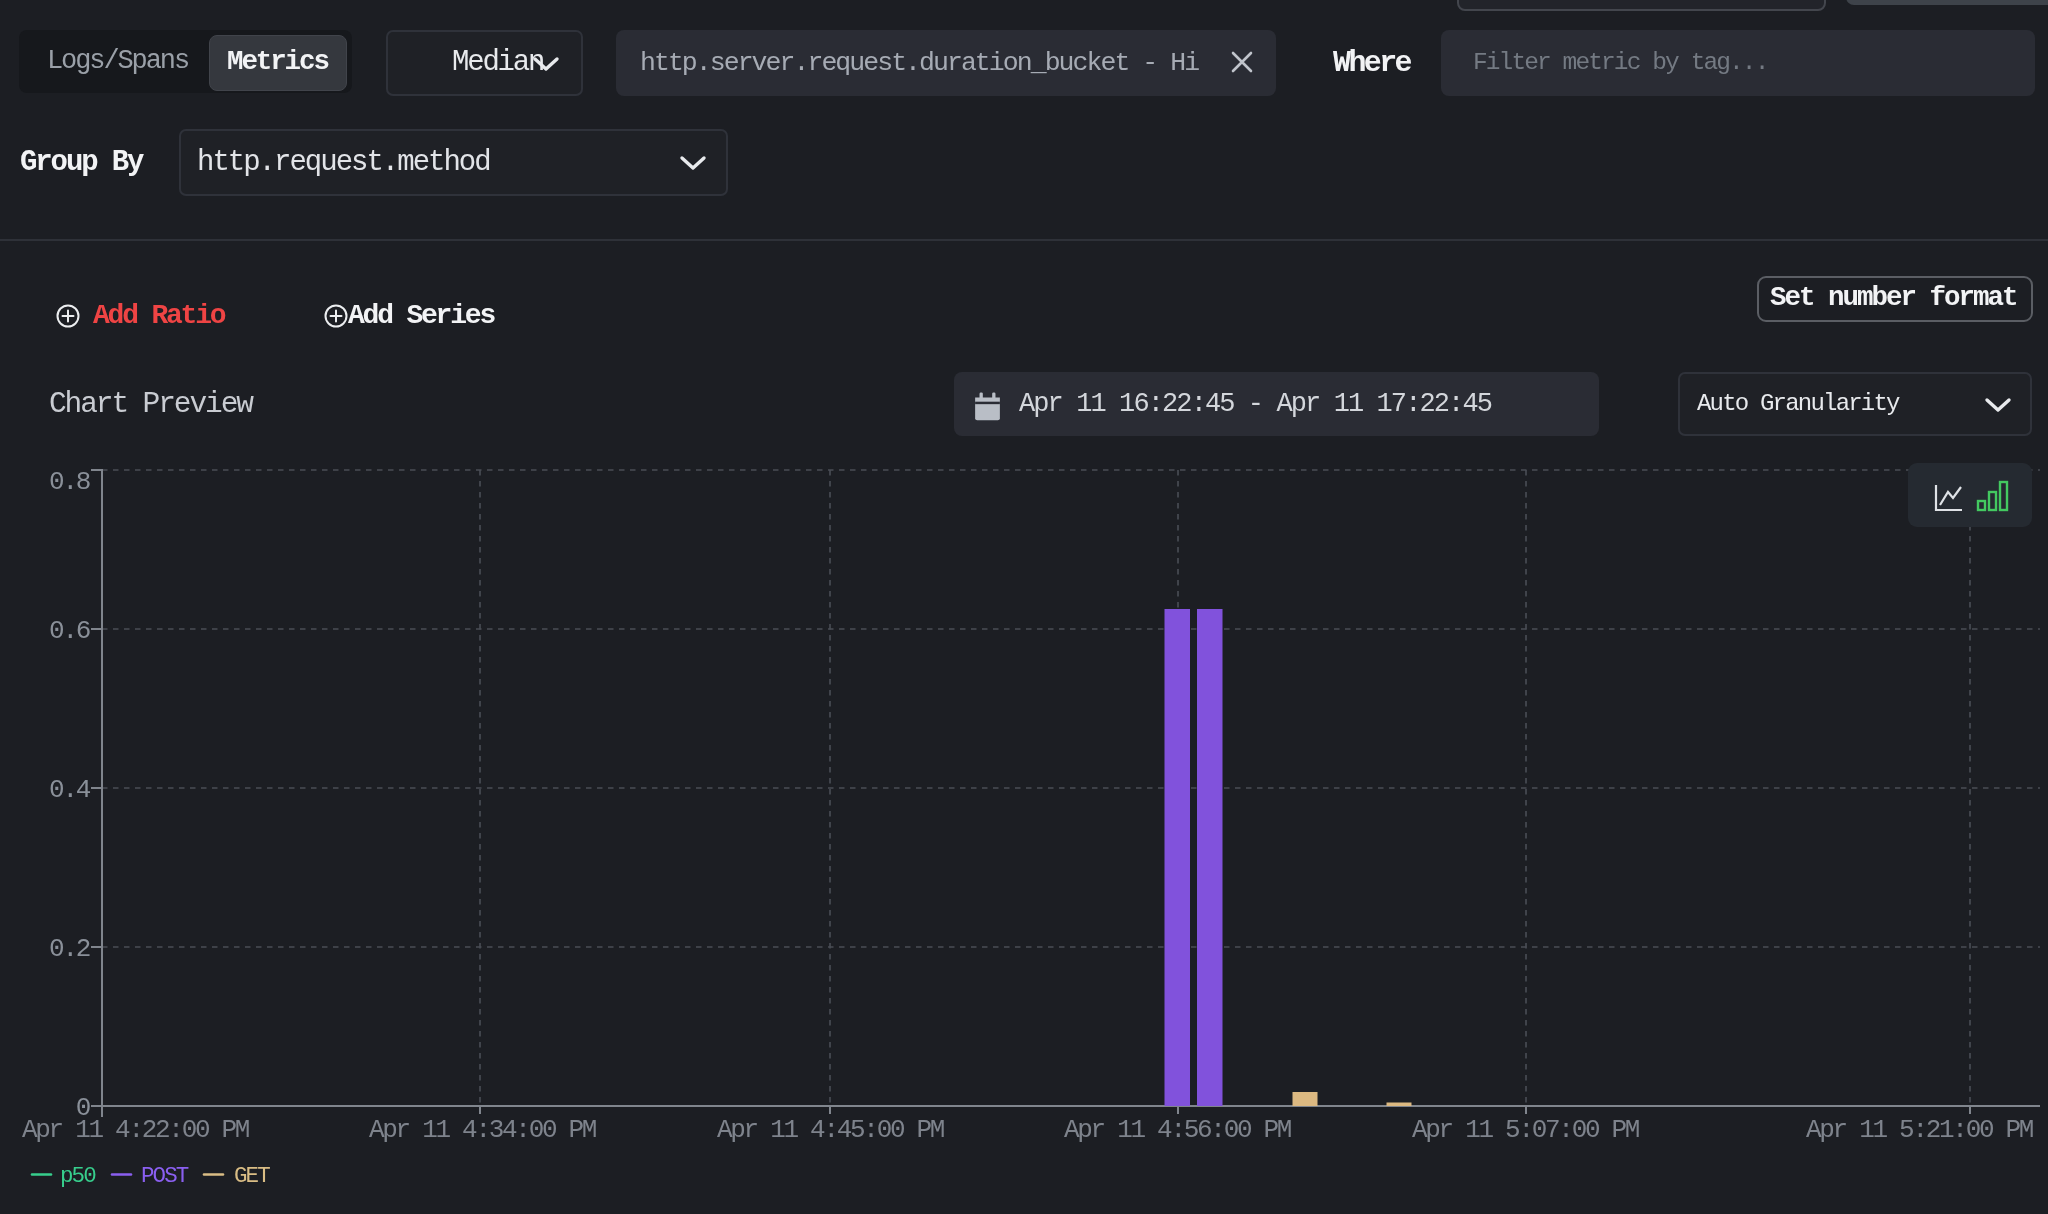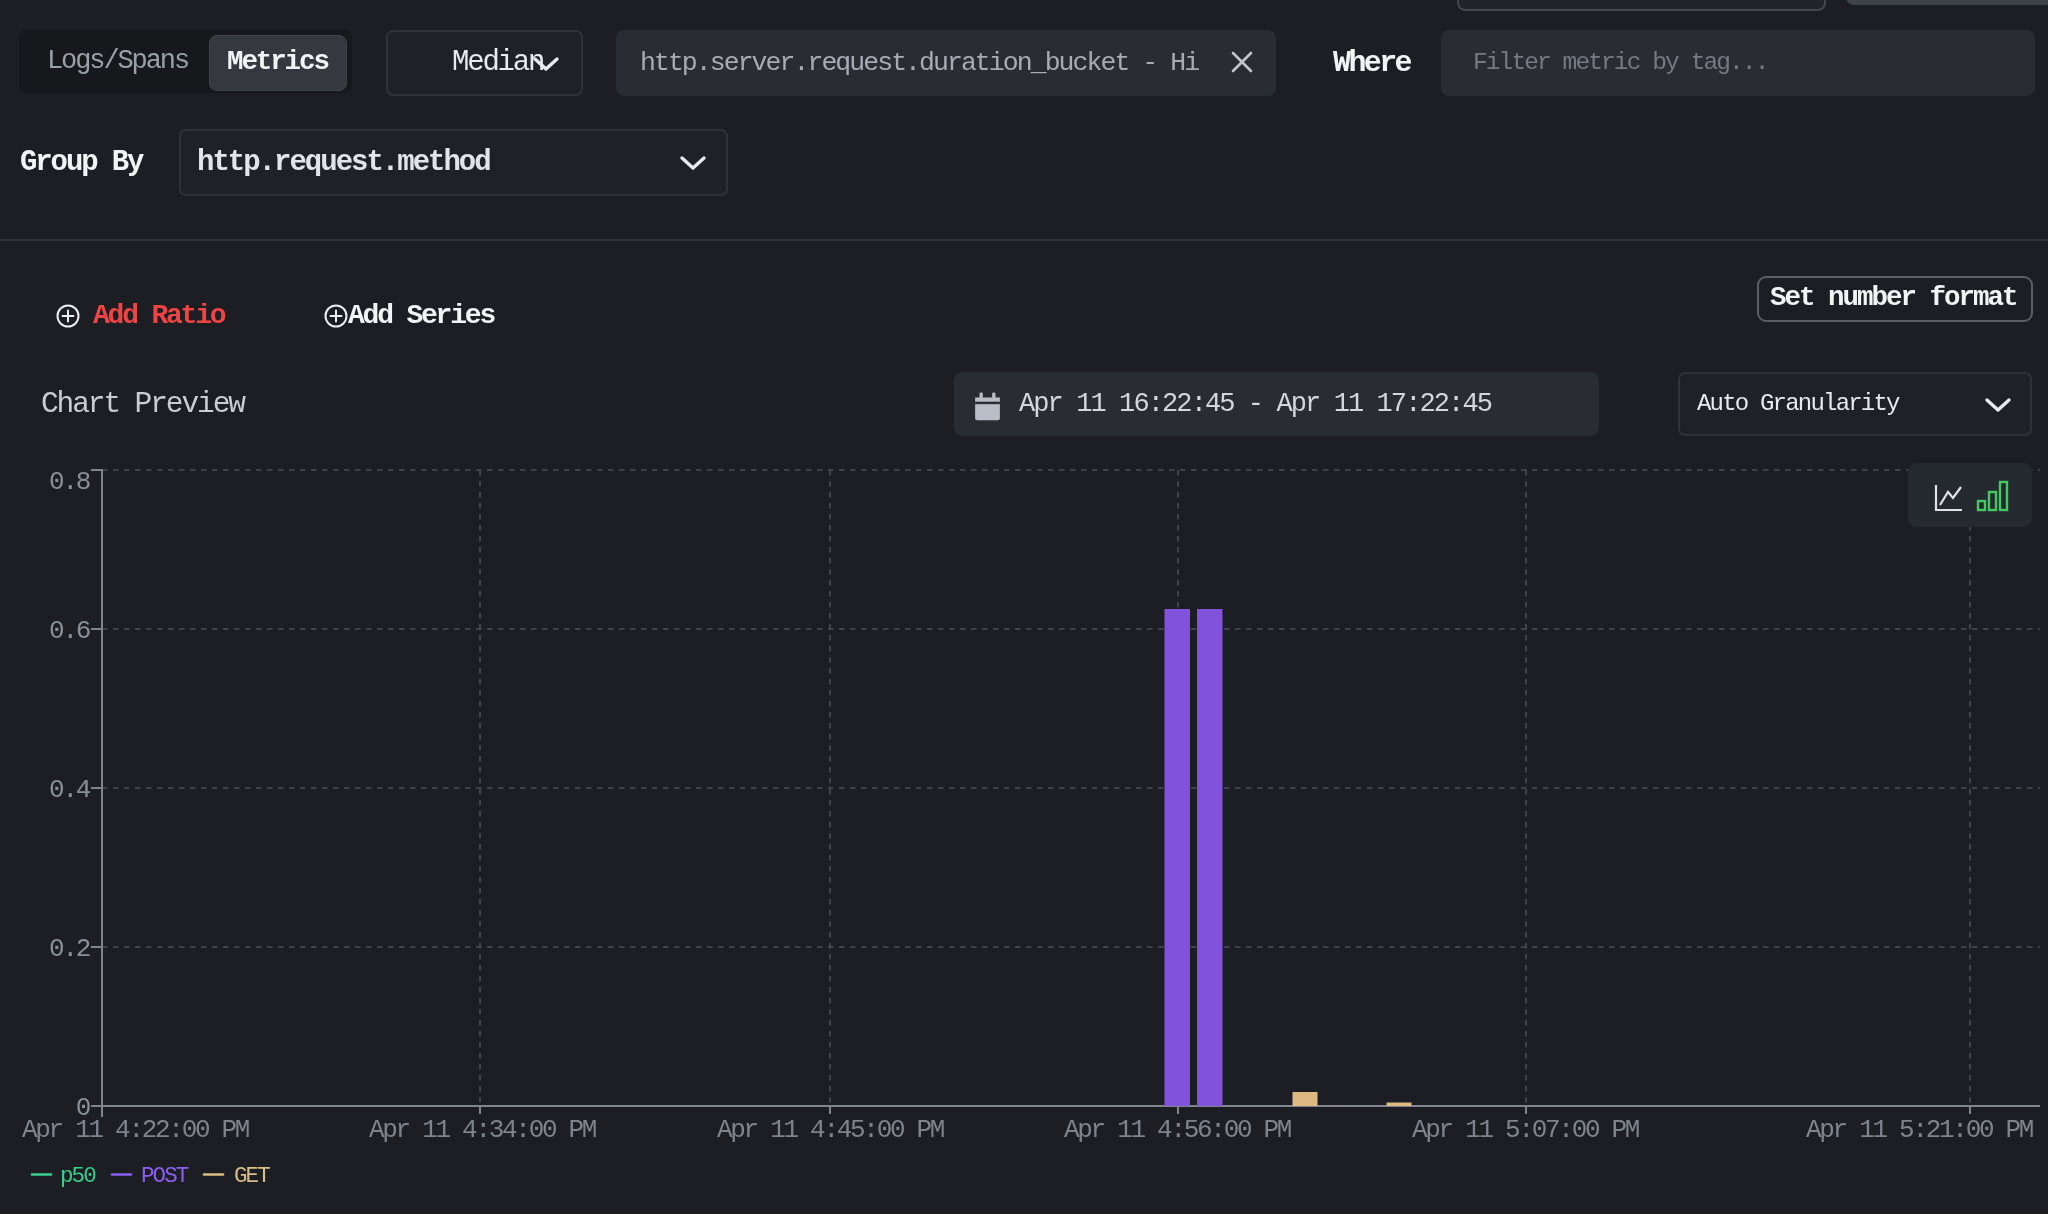--- a/index.html
+++ b/index.html
@@ -31,42 +31,42 @@
     <path d="M5 5 L23 23 M23 5 L5 23" stroke="#c0c4cb" stroke-width="2.6" stroke-linecap="round"></path>
   </svg>
 
 <div class="abs bold" style="left:1333px; top:30px; height:66px; line-height:66px; font-size:30px; letter-spacing:-2.6px; color:#f2f3f5;">Where</div>
 
 <div class="abs" style="left:1441px; top:30px; width:594px; height:66px; background:#2a2c34; border-radius:8px;"></div>
 <div class="abs" style="left:1473px; top:30px; height:56px; line-height:66px; font-size:24.5px; letter-spacing:-1.9px; color:#747a83;">Filter metric by tag...</div>
 
 <div class="abs bold" style="left:20px; top:129px; height:67px; line-height:67px; font-size:29px; letter-spacing:-2.1px; color:#f2f3f5;">Group By</div>
 <div class="abs" style="left:179px; top:129px; width:549px; height:67px; border:2px solid #2f323a; border-radius:7px; background:#1f2126;"></div>
-<div class="abs" style="left:197px; top:129px; height:67px; line-height:67px; font-size:29px; letter-spacing:-2px; color:#e2e4e8;font-weight:bold;">http.request.method</div>
+<div class="abs" style="left:197px; top:129px; height:67px; line-height:67px; font-size:29px; letter-spacing:-2px; color:#e2e4e8;">http.request.method</div>
 <svg class="abs" style="left:678px; top:154px;" width="30" height="18" viewBox="0 0 30 18">
     <polyline points="4,4 15,14 26,4" fill="none" stroke="#e8eaed" stroke-width="3.4" stroke-linecap="round" stroke-linejoin="round"></polyline>
   </svg>
 
 <div class="abs" style="left:0; top:239px; width:2048px; height:2px; background:#2e3138;"></div>
 
 <svg class="abs" style="left:56px; top:304px;" width="24" height="24" viewBox="0 0 24 24">
     <circle cx="12" cy="12" r="10.5" fill="none" stroke="#eceef0" stroke-width="2"></circle>
     <path d="M12 6.5 V17.5 M6.5 12 H17.5" stroke="#eceef0" stroke-width="2" stroke-linecap="round"></path>
   </svg>
 <div class="abs bold" style="left:93px; top:303px; height:26px; line-height:26px; font-size:28px; letter-spacing:-2.2px; color:#ef4444;">Add Ratio</div>
 <svg class="abs" style="left:324px; top:304px;" width="24" height="24" viewBox="0 0 24 24">
     <circle cx="12" cy="12" r="10.5" fill="none" stroke="#eceef0" stroke-width="2"></circle>
     <path d="M12 6.5 V17.5 M6.5 12 H17.5" stroke="#eceef0" stroke-width="2" stroke-linecap="round"></path>
   </svg>
 <div class="abs bold" style="left:348px; top:303px; height:26px; line-height:26px; font-size:28px; letter-spacing:-2.2px; color:#f2f3f5;">Add Series</div>
 
 <div class="abs" style="left:1757px; top:276px; width:276px; height:46px; border:2px solid #5b5e64; border-radius:9px;"></div>
 <div class="abs bold" style="left:1770px; top:276px; height:48px; line-height:44px; font-size:27.5px; letter-spacing:-2px; color:#f2f3f5;">Set number format</div>
 
-<div class="abs" style="left:41px; top:372px; height:64px; line-height:64px; font-size:29.5px; letter-spacing:-2.1px; color:#c9ccd2;">Chart Preview</div>
+<div class="abs" style="left:49px; top:372px; height:64px; line-height:64px; font-size:29.5px; letter-spacing:-2.1px; color:#c9ccd2;">Chart Preview</div>
 
 <div class="abs" style="left:954px; top:372px; width:645px; height:64px; background:#2a2c34; border-radius:8px;"></div>
 <svg class="abs" style="left:971px; top:390px;" width="33" height="33" viewBox="0 0 24 24">
     <path d="M3 5.5 h18 v15 a1.5 1.5 0 0 1 -1.5 1.5 h-15 a1.5 1.5 0 0 1 -1.5 -1.5 z" fill="#b9bec6"></path>
     <rect x="3" y="8.5" width="18" height="1.8" fill="#2a2c34"></rect>
     <rect x="6.2" y="1.8" width="2.4" height="5" rx="1" fill="#b9bec6"></rect>
     <rect x="15.4" y="1.8" width="2.4" height="5" rx="1" fill="#b9bec6"></rect>
   </svg>
 <div class="abs" style="left:1019px; top:372px; height:76px; line-height:64px; font-size:27px; letter-spacing:-1.9px; color:#d3d6db;text-align:right;">Apr 11 16:22:45 - Apr 11 17:22:45</div>
 

